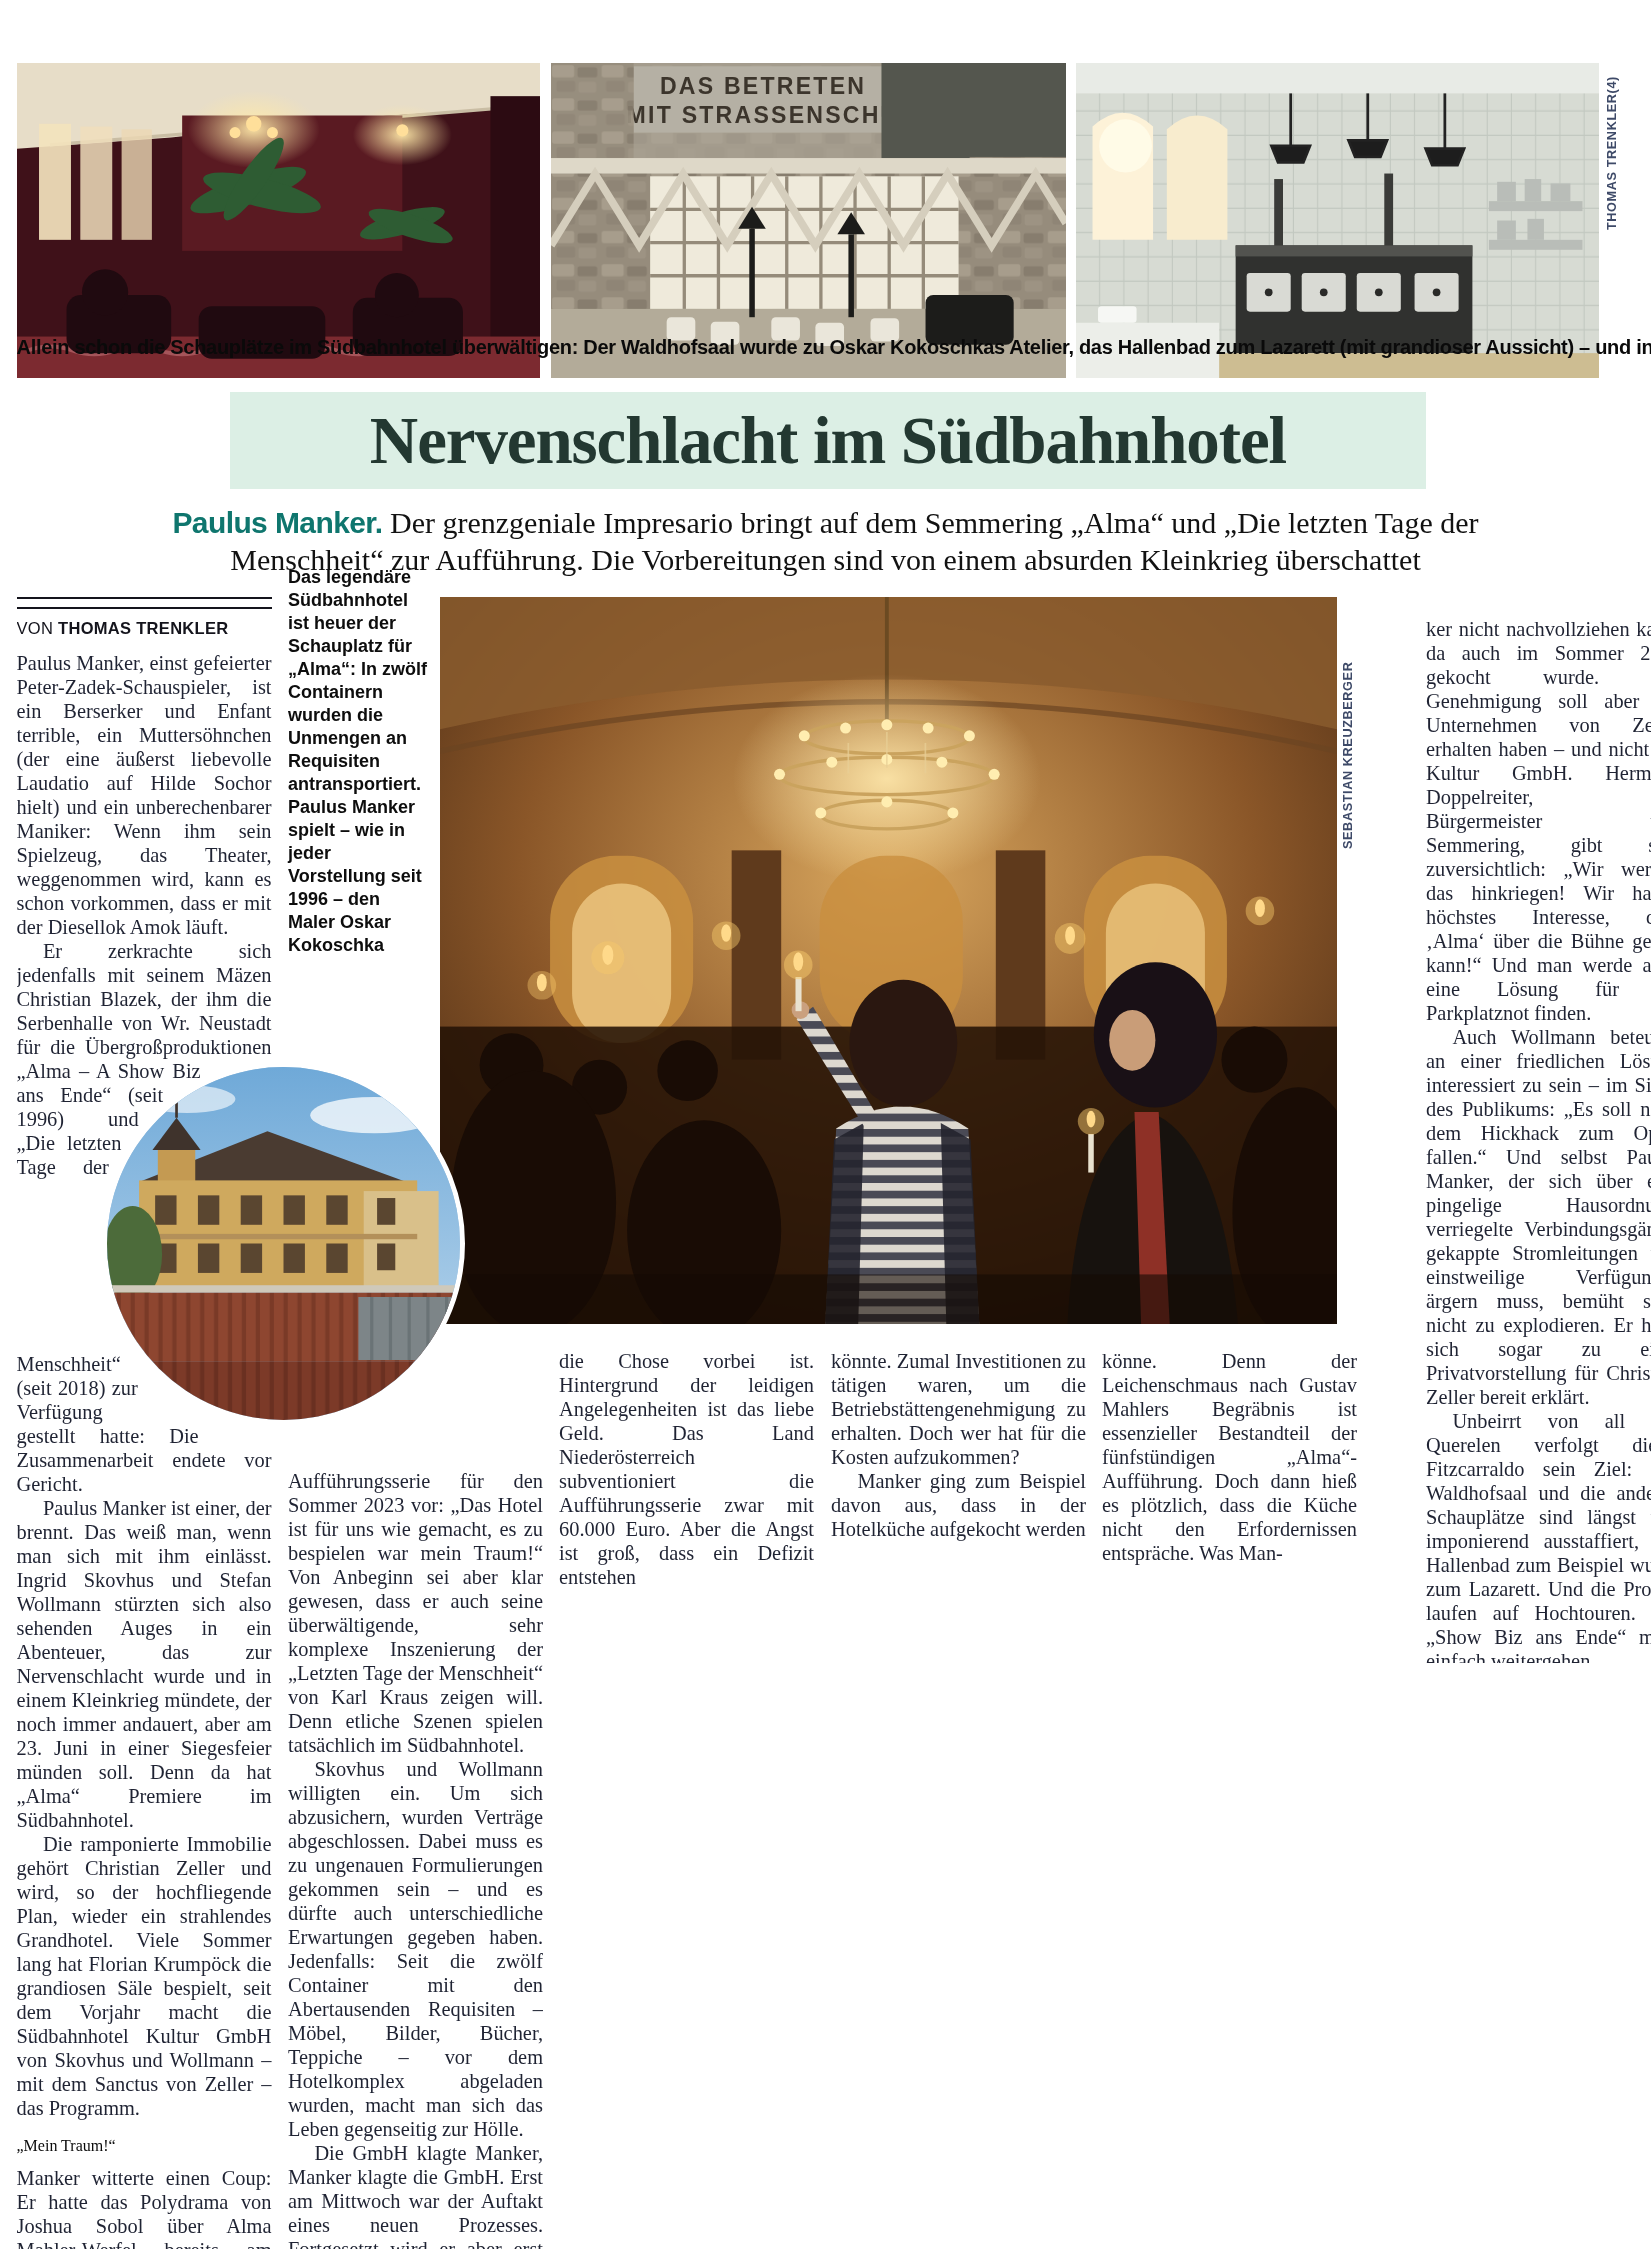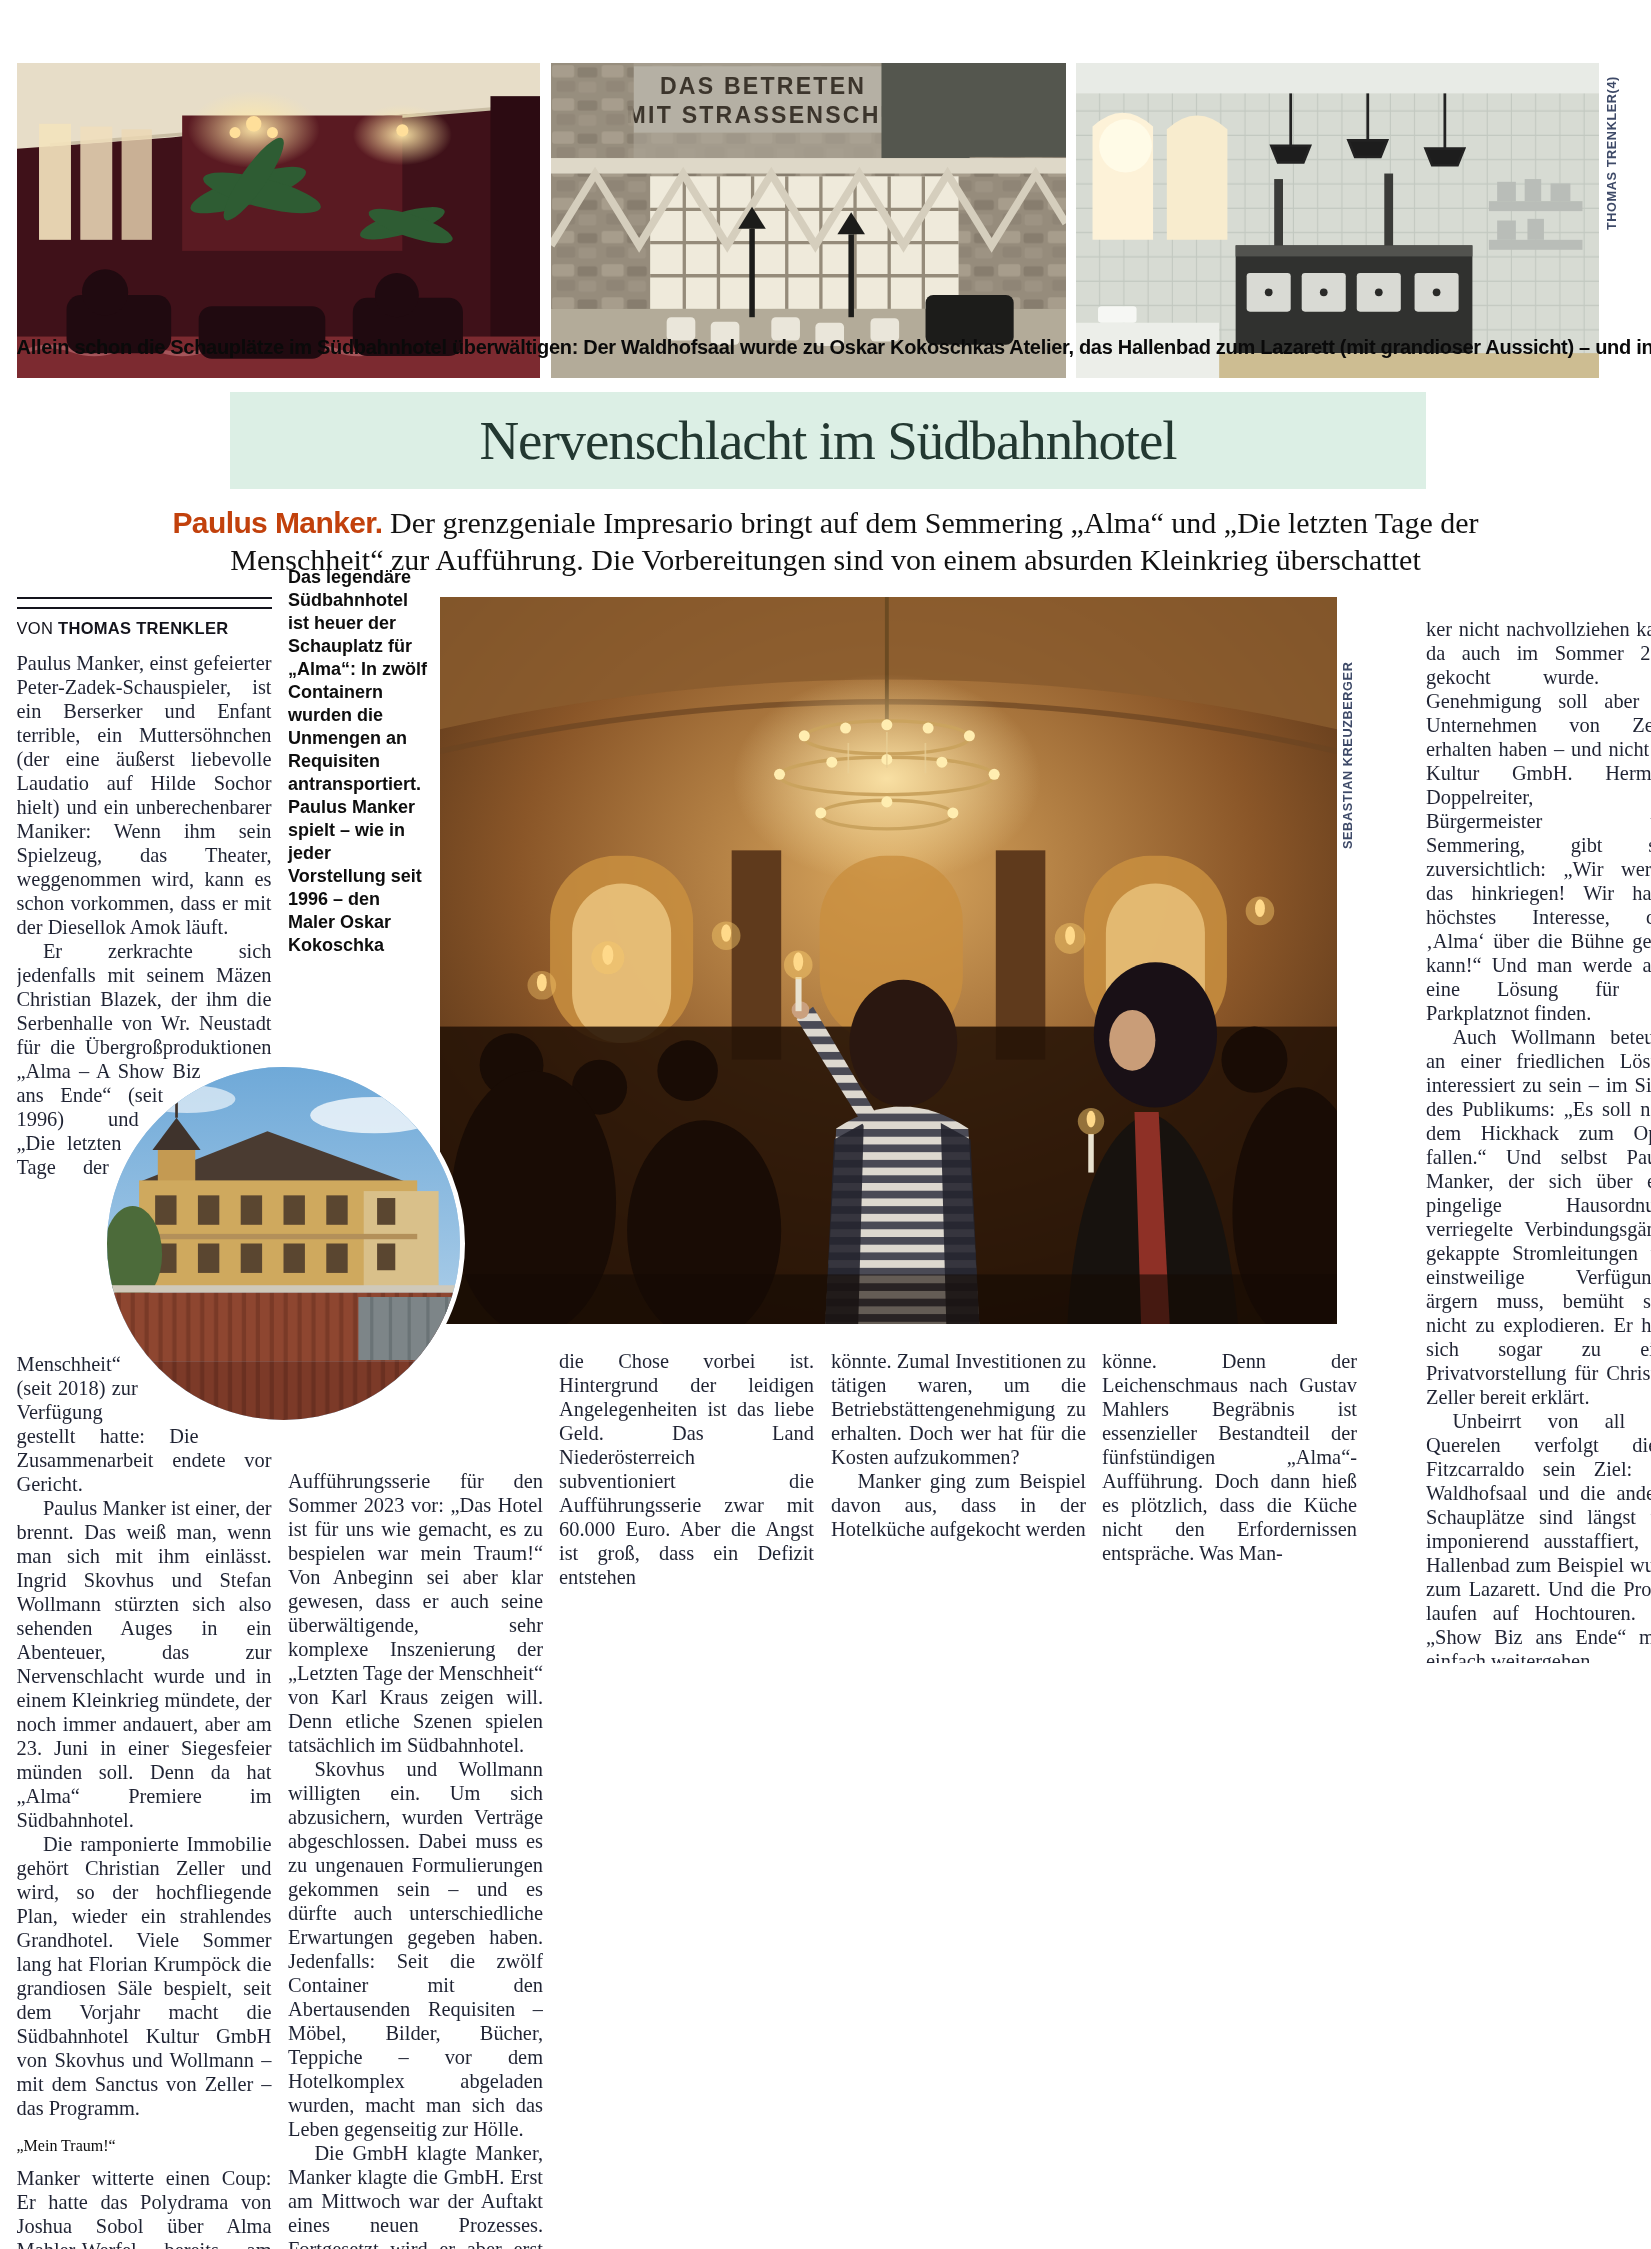--- a/index.html
+++ b/index.html
@@ -10,26 +10,26 @@
   .photo svg{display:block;width:100%;height:100%;}
   .vcredit{position:absolute;writing-mode:vertical-rl;transform:rotate(180deg);
            font-family:"Liberation Sans",sans-serif;font-weight:bold;font-size:12.7px;
            letter-spacing:0.6px;color:#3e4a68;}
   
   .lead-caption{position:absolute;left:16.5px;top:336px;width:1612px;
       font-family:"Liberation Sans",sans-serif;font-weight:bold;font-size:20px;
       letter-spacing:-0.3px;color:#0a0a0a;white-space:nowrap;}
   .headline-band{position:absolute;left:230px;top:392px;width:1196px;height:97px;
       background:#dcefe5;text-align:center;}
-  .headline-band h1{margin:0;font-family:"Liberation Serif",serif;font-weight:normal;
-      font-size:55px;line-height:97px;letter-spacing:-1.1px;color:#233831;}
+  .headline-band h1{margin:0;font-family:"Liberation Serif",serif;font-weight:bold;
+      font-size:67px;line-height:97px;letter-spacing:-1.1px;color:#233831;}
   .subhead{position:absolute;left:131px;top:504px;width:1389px;text-align:center;
       font-size:30px;line-height:37px;color:#121212;}
   .subhead .kicker{font-family:"Liberation Sans",sans-serif;font-weight:bold;
-      letter-spacing:-0.6px;color:#c2410c;}
+      letter-spacing:-0.6px;color:#0f766e;}
   
   .col{position:absolute;font-size:20.4px;line-height:24px;text-align:justify;overflow:hidden;}
   .col p{margin:0;}
   .col p.ind{text-indent:26.4px;}
   .byline-rule{height:8.3px;border-top:2.2px solid #14141c;border-bottom:2.2px solid #14141c;
       margin-bottom:6.6px;}
   .byline{font-family:"Liberation Sans",sans-serif;font-size:16.5px;letter-spacing:0.3px;
       color:#14141c;margin-bottom:11px;}
   .byline .auth{font-weight:bold;}
   .crosshead{font-family:"Liberation Serif",serif;font-weight:normal;font-size:16px;

